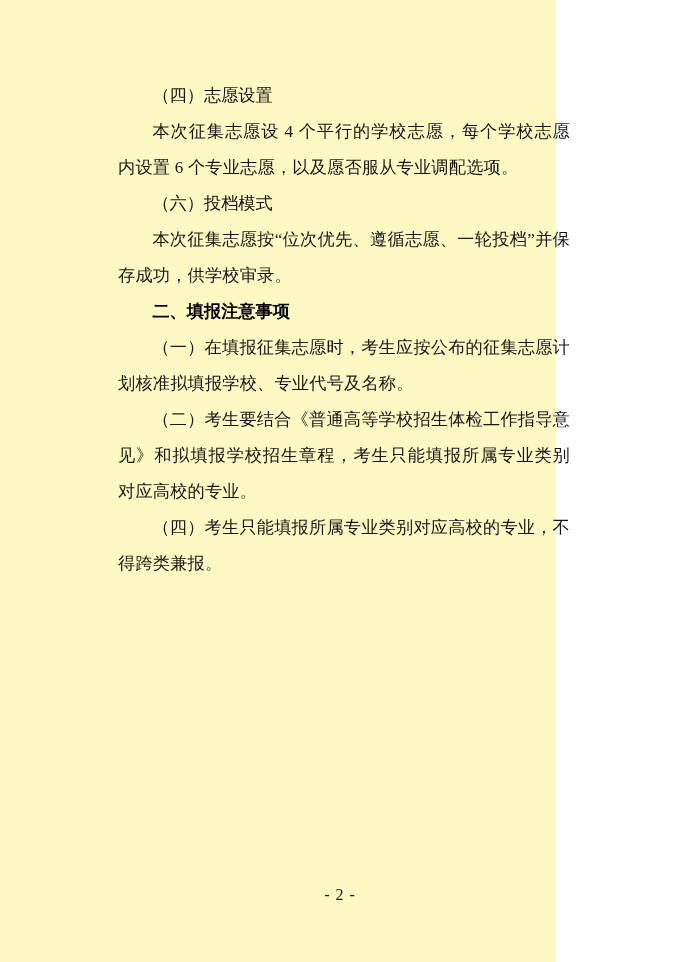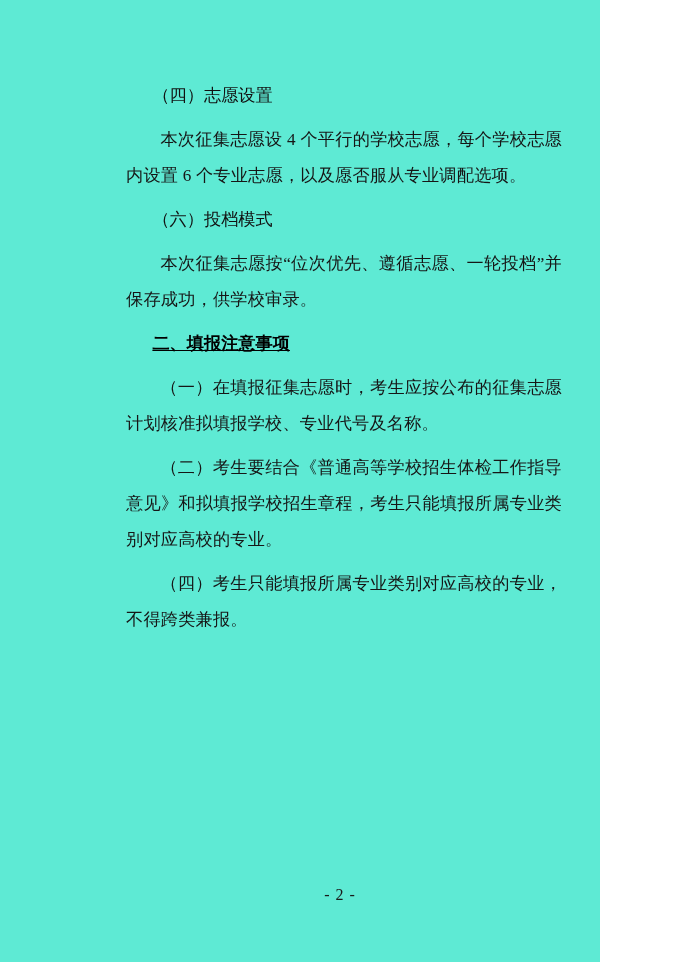--- a/index.html
+++ b/index.html
@@ -12,58 +12,57 @@
     height: 962px;
     font-family: "Liberation Serif", "DejaVu Serif", serif;
     color: #141414;
     position: relative;
     overflow: hidden;
   }
   .page {
     position: absolute;
     top: 0;
     left: 0;
-    width: 600px;
+    width: 556px;
     height: 962px;
-    background: #5eead4;
+    background: #fef9c3;
   }
   .content {
     position: absolute;
     left: 118px;
     top: 78px;
     width: 452px;
   }
   .para {
     font-size: 17.2px;
     line-height: 36px;
     letter-spacing: 0.2px;
     text-align: justify;
     text-justify: inter-ideograph;
-    margin: 8px;
+    margin: 0;
     color: #161616;
   }
   .indent2 {
     text-indent: 2em;
   }
   .heading-sub {
     font-size: 17.2px;
     line-height: 36px;
     margin: 0;
     text-indent: 2em;
     font-weight: normal;
     color: #111;
   }
   .heading-main {
     font-size: 17.2px;
     line-height: 36px;
     margin: 0;
     text-indent: 2em;
     font-weight: bold;
     color: #000;
-    text-decoration: underline;
   }
   .footer {
     position: absolute;
     left: 0;
     top: 886px;
     width: 680px;
     text-align: center;
     font-size: 16px;
     color: #1a1a1a;
     letter-spacing: 1px;

